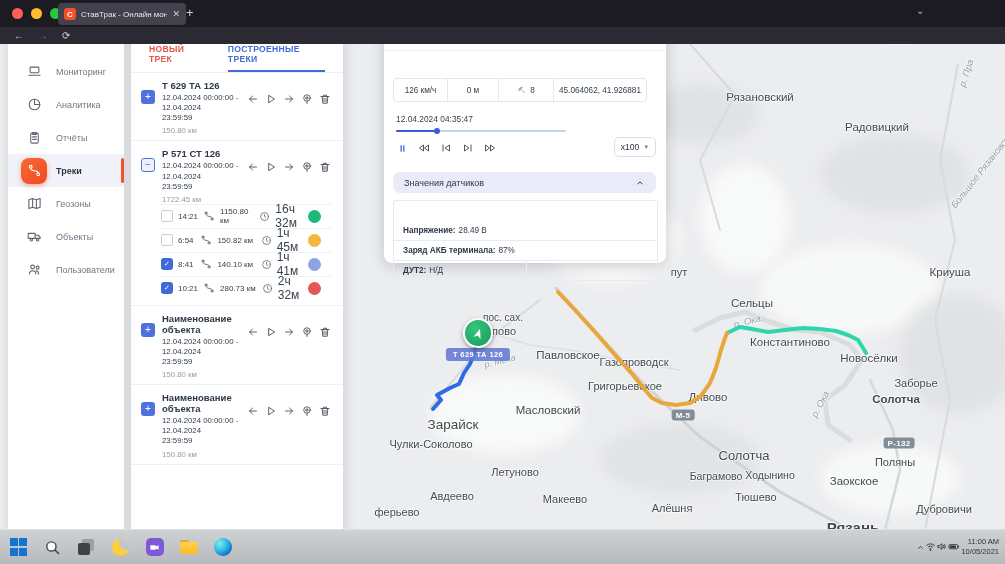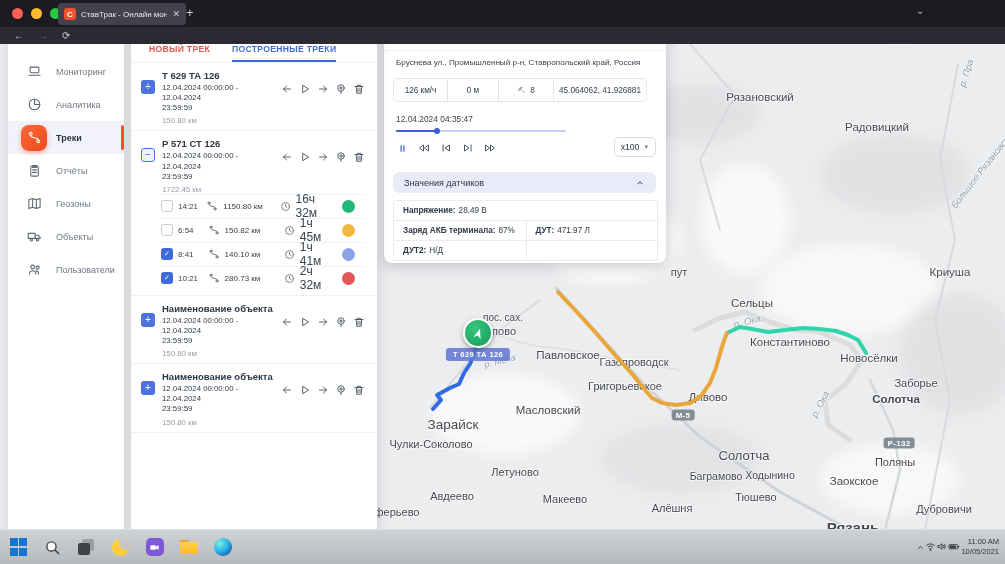--- a/index.html
+++ b/index.html
@@ -42,21 +42,21 @@
   .mitem .micon{width:26px;height:26px;display:flex;align-items:center;justify-content:center;color:#5c6671;flex:none;}
   .mitem .mlabel{font-size:9px;}
   .mitem.active{background:#f1f2fa;}
   .mitem.active .micon{background:linear-gradient(135deg,#f66a35,#f2491f);border-radius:8px;color:#fff;box-shadow:0 2px 5px rgba(244,80,42,.4);}
   .mitem.active .mlabel{color:#2c3744;font-weight:bold;}
   .mitem.active::after{content:"";position:absolute;right:0;top:4px;bottom:4px;width:3px;background:#f4502a;border-radius:2px;}
   .sbbottom{position:absolute;bottom:10px;left:0;right:0;display:flex;justify-content:space-around;align-items:center;color:#4a525c;}
   .bellwrap{position:relative;display:flex;}
   .belldot{position:absolute;top:-1px;right:-1px;width:4px;height:4px;border-radius:50%;background:#f4502a;}
   
-  .tpanel{position:absolute;left:131px;top:0;width:246px;bottom:4px;background:#fff;box-shadow:0 0 12px rgba(30,40,60,.18);z-index:9;}
+  .tpanel{position:absolute;left:131px;top:0;width:212px;bottom:4px;background:#fff;box-shadow:0 0 12px rgba(30,40,60,.18);z-index:9;}
   .tp-head{position:relative;padding:13px 14px 0 14px;}
   .tp-title{font-size:12px;font-weight:bold;color:#33404e;}
   .tp-close{position:absolute;right:14px;top:11px;color:#33404e;}
   .tp-tabs{display:flex;gap:22px;padding:0 18px;margin-top:13px;border-bottom:1px solid #edf0f3;}
   .tp-tab{font-size:8.6px;font-weight:bold;letter-spacing:.3px;padding-bottom:6px;border-bottom:2px solid transparent;}
   .tp-tab.newtrack{color:#e2574a;}
   .tp-tab.built{color:#3f6ad8;border-bottom-color:#3f6ad8;}
   .titem{border-bottom:1px solid #eef1f4;padding:7px 12px 5px 10px;}
   .titem-row{display:flex;gap:7px;}
   .expand{width:14px;height:14px;border-radius:3px;flex:none;margin-top:10px;display:flex;align-items:center;justify-content:center;font-size:10px;line-height:1;}
@@ -92,21 +92,21 @@
   .slider .knob{position:absolute;top:-1.5px;width:6px;height:6px;border-radius:50%;background:#3b5bdb;transform:translateX(-50%);}
   .controls{position:absolute;left:13px;top:122px;display:flex;gap:10px;color:#454f5b;align-items:center;}
   .controls .pause{color:#3b5bdb;}
   .speedbox{position:absolute;right:10px;top:119px;width:40px;height:18px;border:1px solid #d9dee4;border-radius:5px;display:flex;align-items:center;justify-content:center;gap:4px;font-size:8.6px;color:#2d3947;}
   .speedbox .caret{color:#7b8692;font-size:6px;}
   .sensorsbar{position:absolute;left:9px;top:154px;width:263px;height:21px;background:#e9ecf8;border-radius:7px;display:flex;align-items:center;justify-content:space-between;padding:0 11px;box-sizing:border-box;}
   .sensorsbar .st{font-size:9px;color:#2d3947;}
   .sensorsbar .ch{color:#2d3947;}
   .stable{position:absolute;left:9px;top:182px;width:263px;border:1px solid #e8ebef;border-radius:2px;}
   .strow{display:flex;border-top:1px solid #e8ebef;}
-  .strow:first-child{border-top:none;}
+  .strow:first-child{border-top:none;margin-top:20px;}
   .stcell{width:50%;box-sizing:border-box;height:19px;display:flex;align-items:center;padding-left:9px;font-size:8.2px;color:#2d3947;border-left:1px solid #e8ebef;white-space:nowrap;overflow:hidden;}
   .stcell:first-child{border-left:none;}
   .stcell b{margin-right:3px;}
   
   .taskbar{position:absolute;left:0;right:0;bottom:0;height:34px;background:linear-gradient(#cfd2d4,#b7babd);border-top:1px solid #dddfe1;z-index:50;}
   .tb-icons{position:absolute;left:8px;top:0;bottom:0;display:flex;align-items:center;gap:13px;}
   .tbi{width:21px;height:21px;display:flex;align-items:center;justify-content:center;}
   .tray{position:absolute;right:6px;top:0;bottom:0;display:flex;align-items:center;color:#2f3336;}
   .clock{font-size:7.5px;text-align:right;line-height:1.35;color:#2f3336;}
   .winlogo{display:grid;grid-template-columns:8px 8px;grid-template-rows:8px 8px;gap:1.5px;}
@@ -275,38 +275,38 @@
         </div>
         <div class="mitem">
           <div class="micon">
             <svg width="15" height="15" viewBox="0 0 24 24" fill="none" stroke="currentColor" stroke-width="1.7" stroke-linecap="round" stroke-linejoin="round">
               <circle cx="12" cy="12" r="8.5"></circle>
               <path d="M12 3.5V12h8.5"></path>
             </svg>
           </div>
           <div class="mlabel">Аналитика</div>
         </div>
+        <div class="mitem">
+          <div class="micon">
+            <svg width="15" height="15" viewBox="0 0 24 24" fill="none" stroke="currentColor" stroke-width="1.7" stroke-linecap="round" stroke-linejoin="round">
+              <rect x="6" y="5" width="12" height="16" rx="2"></rect>
+              <path d="M9 4h6v3H9zM9 11h6M9 15h6"></path>
+            </svg>
+          </div>
+          <div class="mlabel">Отчёты</div>
+        </div>
         <div class="mitem active">
           <div class="micon">
             <svg width="15" height="15" viewBox="0 0 24 24" fill="none" stroke="currentColor" stroke-width="1.7" stroke-linecap="round" stroke-linejoin="round">
               <circle cx="6" cy="6" r="2.2"></circle>
               <circle cx="18" cy="18" r="2.2"></circle>
               <path d="M6 8.5c0 6 12 3 12 7"></path>
             </svg>
           </div>
           <div class="mlabel">Треки</div>
-        </div>
-        <div class="mitem">
-          <div class="micon">
-            <svg width="15" height="15" viewBox="0 0 24 24" fill="none" stroke="currentColor" stroke-width="1.7" stroke-linecap="round" stroke-linejoin="round">
-              <rect x="6" y="5" width="12" height="16" rx="2"></rect>
-              <path d="M9 4h6v3H9zM9 11h6M9 15h6"></path>
-            </svg>
-          </div>
-          <div class="mlabel">Отчёты</div>
         </div>
         <div class="mitem">
           <div class="micon">
             <svg width="15" height="15" viewBox="0 0 24 24" fill="none" stroke="currentColor" stroke-width="1.7" stroke-linecap="round" stroke-linejoin="round">
               <path d="M3 6l6-2 6 2 6-2v14l-6 2-6-2-6 2zM9 4v14M15 6v14"></path>
             </svg>
           </div>
           <div class="mlabel">Геозоны</div>
         </div>
         <div class="mitem">
@@ -603,21 +603,20 @@
   <div class="overlay">
     <div class="ov-head">
       <span class="ov-title">Трек Р 571 СТ 126</span>
       <span class="ov-col"><svg width="10" height="10" viewBox="0 0 24 24" fill="none" stroke="currentColor" stroke-width="2.4">
             <path d="M6 15l6-6 6 6"></path>
           </svg></span>
       <span class="ov-close"><svg width="10" height="10" viewBox="0 0 24 24" fill="none" stroke="currentColor" stroke-width="2.4">
             <path d="M6 6l12 12M18 6L6 18"></path>
           </svg></span>
     </div>
-    <div class="ov-addr">Бруснева ул., Промышленный р-н, Ставропольский край, Россия</div>
     <div class="ov-stats">
       <div class="ov-cell" style="width:53px">126 км/ч</div>
       <div class="ov-cell" style="width:50px">0 м</div>
       <div class="ov-cell" style="width:54px">
         <svg width="10" height="10" viewBox="0 0 24 24" fill="none" stroke="#8a949f" stroke-width="2">
             <path d="M4 14a9 9 0 019-9l-9 9zM13 13l5 6"></path>
             <circle cx="9" cy="10" r="1.4"></circle>
           </svg>
         <span>8</span>
       </div>
@@ -655,21 +654,20 @@
       <span class="ch"><svg width="10" height="10" viewBox="0 0 24 24" fill="none" stroke="currentColor" stroke-width="2.4">
             <path d="M6 15l6-6 6 6"></path>
           </svg></span>
     </div>
     <div class="stable" id="sensorTable">
         <div class="strow">
           <div class="stcell"><b>Напряжение:</b>28.49 В</div>
         </div>
         <div class="strow">
           <div class="stcell"><b>Заряд АКБ терминала:</b>87%</div>
-          <div class="stcell"><b>ДУТ:</b>471.97 Л</div>
         </div>
         <div class="strow">
           <div class="stcell"><b>ДУТ2:</b>Н/Д</div>
           <div class="stcell"></div>
         </div>
       </div>
   </div>
 
   <div class="taskbar">
     <div class="tb-icons" id="taskbarIcons">

